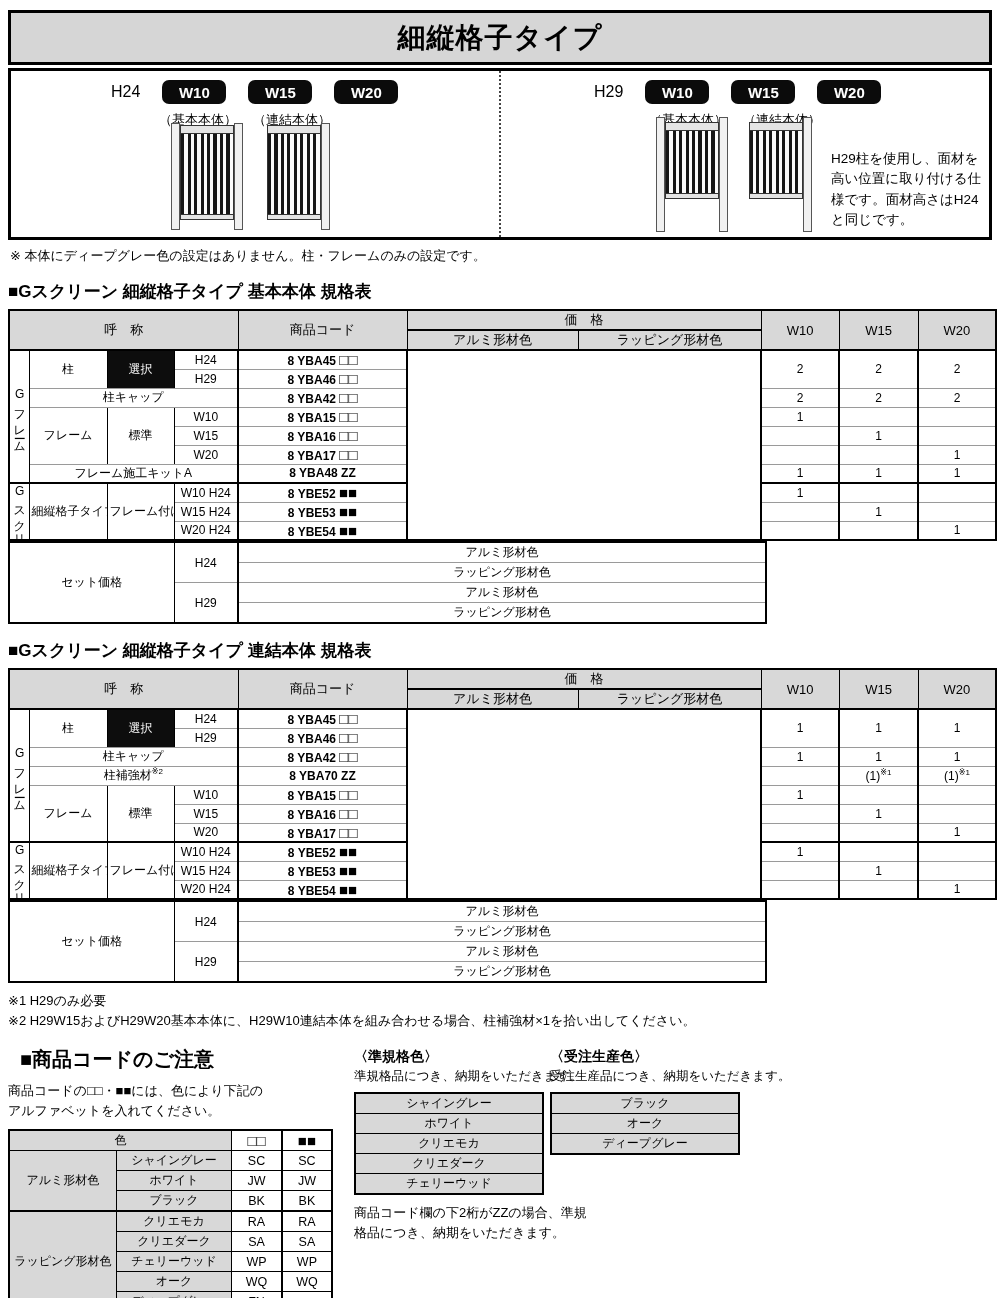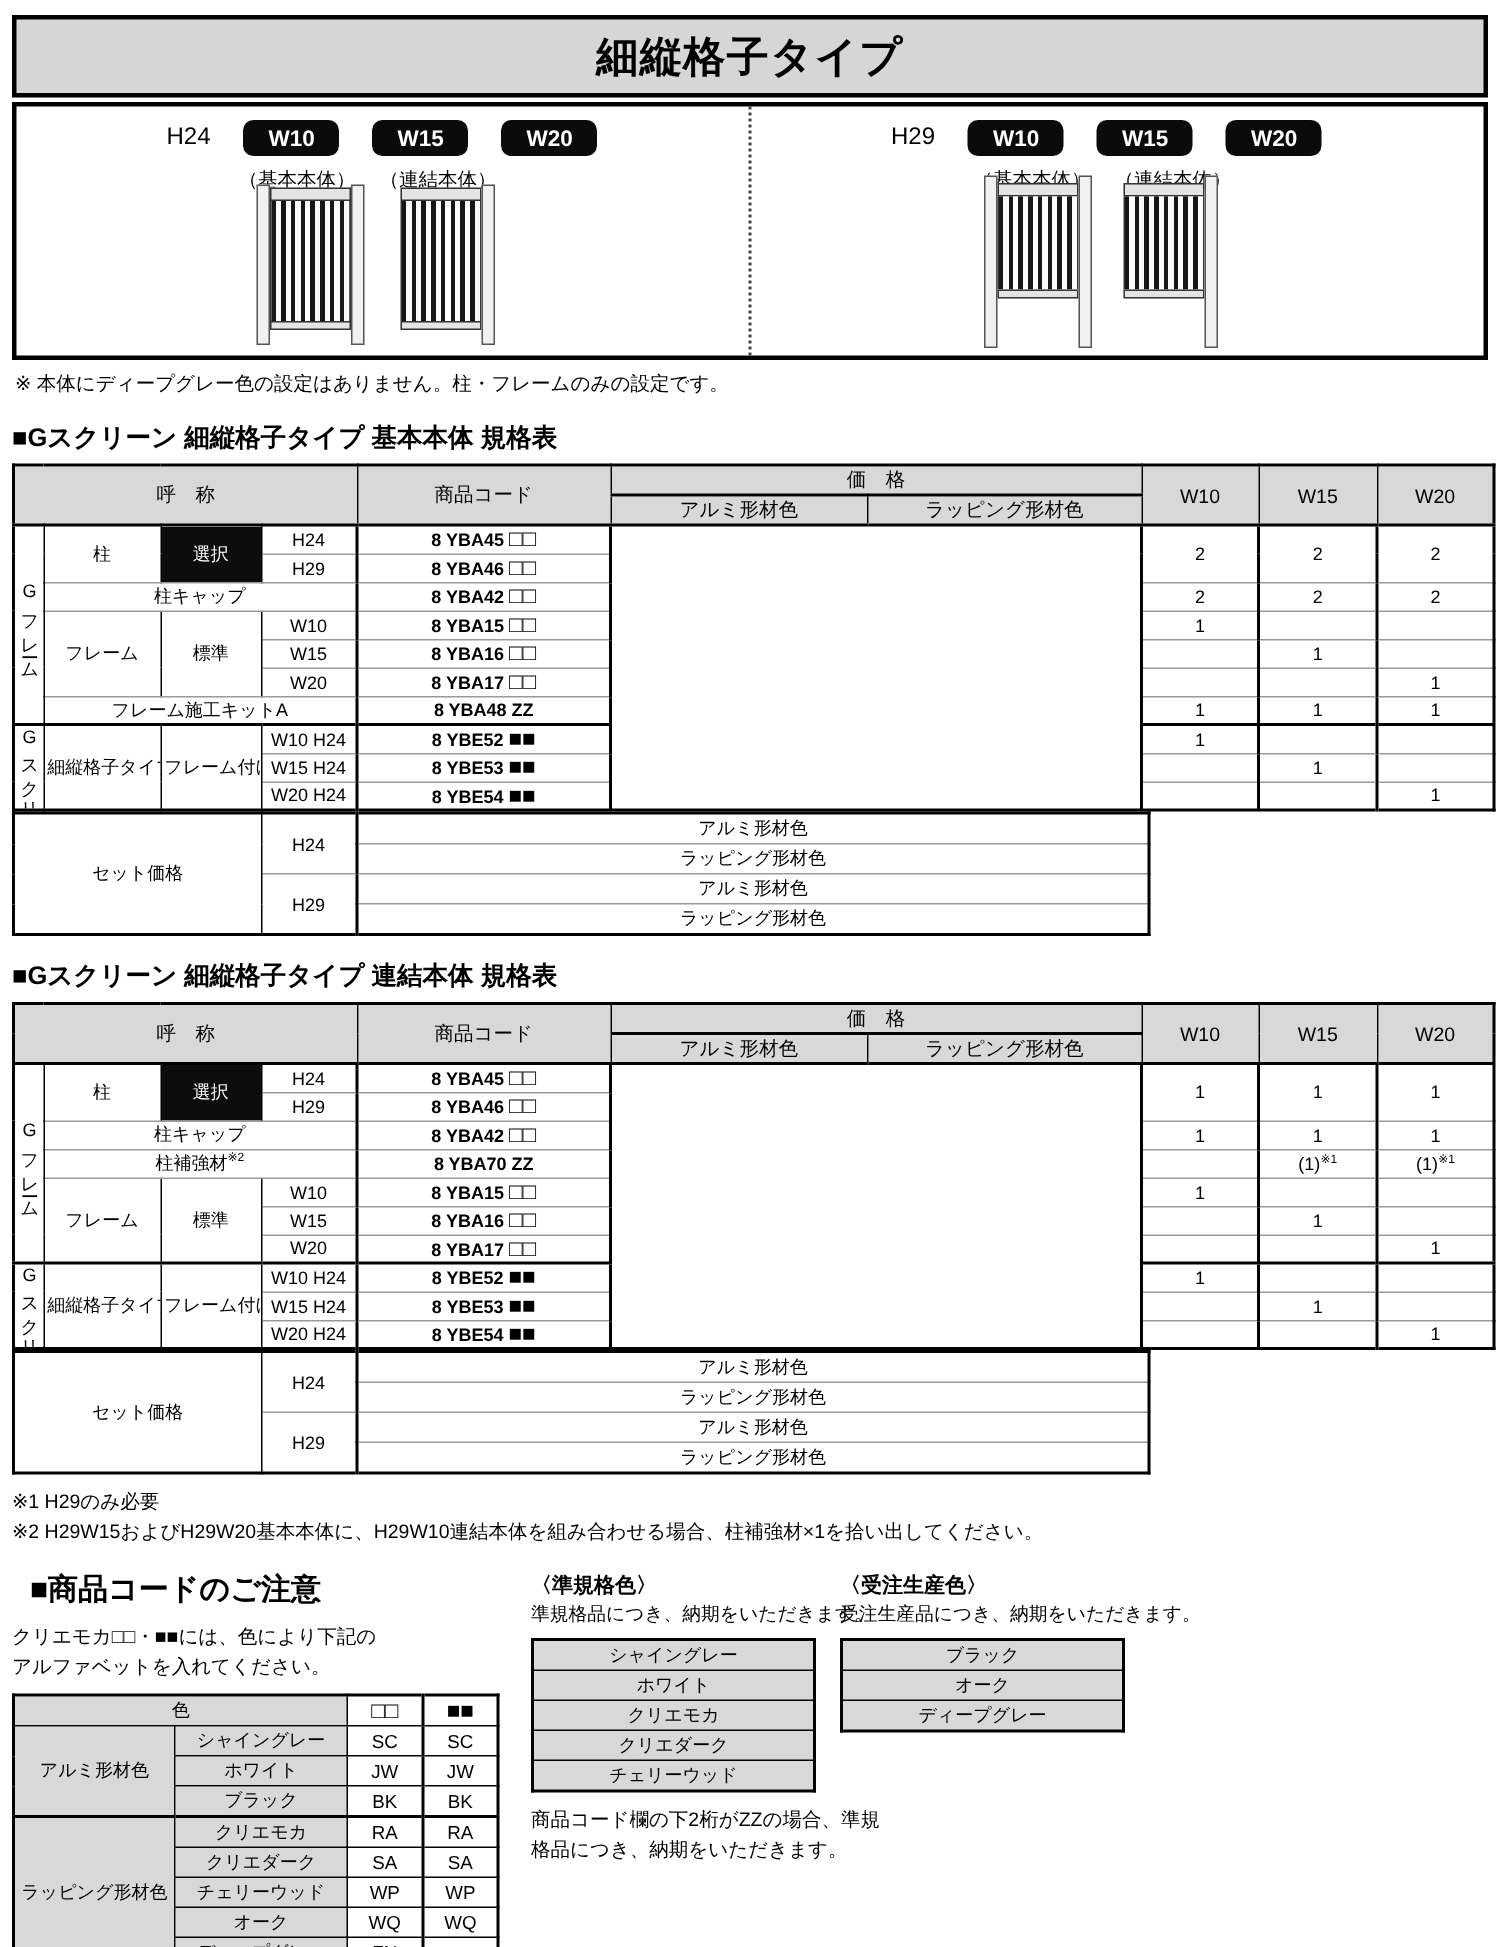--- a/index.html
+++ b/index.html
@@ -88,21 +88,21 @@
   .b-h{font-size:20px;font-weight:bold;margin:0 0 8px 12px;}
   .b-col1{width:332px;}
   .b-text{font-size:13px;line-height:1.55;margin:2px 0 8px 0;}
   table.colorcode{border-collapse:collapse;table-layout:fixed;width:325px;border:2px solid #000;}
   table.colorcode td{box-sizing:border-box;height:17.2px;border:1px solid #000;text-align:center;
     font-size:12px;background:#d8d8d8;overflow:hidden;white-space:nowrap;}
   table.colorcode td.codecell{background:#fff;font-size:12.5px;}
   table.colorcode td.fillhead{border-left:2px solid #000;}
   table.colorcode tr.grp2 td{border-top:2px solid #000;}
   .b-col2{margin-left:14px;}
-  .dl-cols{display:flex;gap:10px;}
+  .dl-cols{display:flex;}
   .dl-col{width:196px;}
   .dl-title{font-size:14px;font-weight:bold;margin:2px 0 2px 0;}
   .dl-desc{font-size:12.5px;margin:0 0 7px 0;white-space:nowrap;}
   table.dlist{border-collapse:collapse;table-layout:fixed;width:190px;border:2px solid #000;}
   table.dlist td{box-sizing:border-box;height:17.2px;border:1px solid #000;background:#d8d8d8;
     text-align:center;font-size:12px;}
   .zz-note{margin-top:8px;width:244px;font-size:13px;line-height:1.5;}
 </style>
 </head>
 <body>
@@ -160,20 +160,21 @@
         <div class="post"></div>
       </div>
       <div class="fence f-h29" style="left:248px;top:46px;">
         <div class="panel">
           <div class="rail top"></div>
             <div class="bars"></div>
             <div class="rail bot"></div>
         </div>
         <div class="post"></div>
       </div>
+      <div class="ov-note">H29柱を使用し、面材を高い位置に取り付ける仕様です。面材高さはH24と同じです。</div>
     </div>
   </div>
   <div class="ov-footnote">※ 本体にディープグレー色の設定はありません。柱・フレームのみの設定です。</div>
 
   <div class="sec-h">■Gスクリーン 細縦格子タイプ 基本本体 規格表</div>
 
   <table class="spec">
     <colgroup>
       <col style="width:20px">
         <col style="width:78px">
@@ -437,21 +438,21 @@
 
   <div class="footnotes">
     <div>※1 H29のみ必要</div>
     <div>※2 H29W15およびH29W20基本本体に、H29W10連結本体を組み合わせる場合、柱補強材×1を拾い出してください。</div>
   </div>
 
   <div class="bottom">
     <div class="b-col1">
       <div class="b-h">■商品コードのご注意</div>
       <div class="b-text">
-        <span>クリエモカ□□・■■には、色により下記の</span><br>
+        <span>商品コードの□□・■■には、色により下記の</span><br>
         <span>アルファベットを入れてください。</span>
       </div>
       <table class="colorcode">
         <colgroup>
             <col style="width:107px">
             <col style="width:115px">
             <col style="width:50px">
             <col style="width:50px">
           </colgroup>
         <tbody>

